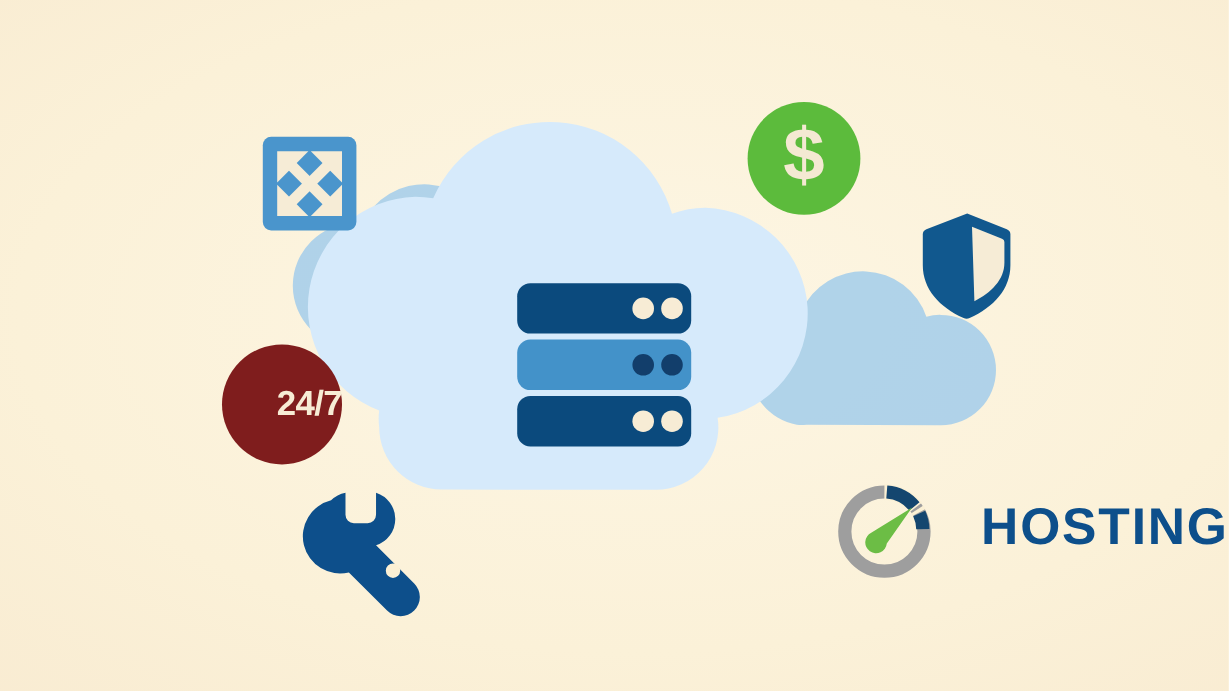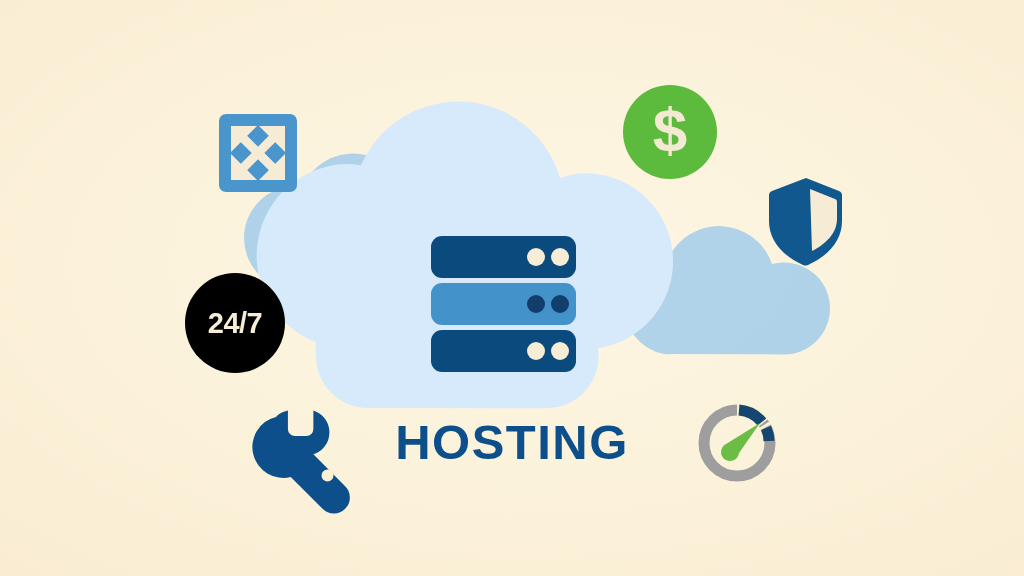--- a/index.html
+++ b/index.html
@@ -27,40 +27,40 @@
   .layer {
     position: absolute;
     inset: 0;
   }
   svg.layer { display: block; }
   .hosting-word {
     position: absolute;
     left: 0;
     right: 0;
     top: 418px;
-    text-align: center;
+    text-align: right;
     font-family: "Liberation Sans", sans-serif;
     font-weight: bold;
-    font-size: 49px;
+    font-size: 43px;
     letter-spacing: 1.5px;
     color: #0d4f8b;
     line-height: 1;
     user-select: none;
   }
   .badge-247 {
     position: absolute;
     left: 185px;
-    top: 273px;
+    top: 287px;
     width: 100px;
     height: 100px;
     border-radius: 50%;
-    background: #000000;
+    background: #7f1d1d;
     display: flex;
     align-items: center;
-    justify-content: center;
+    justify-content: flex-end;
   }
   .badge-247 span {
     font-family: "Liberation Sans", sans-serif;
     font-weight: bold;
     font-size: 29px;
     color: #f7ecd5;
     letter-spacing: -0.5px;
     user-select: none;
   }
   .money-badge {

